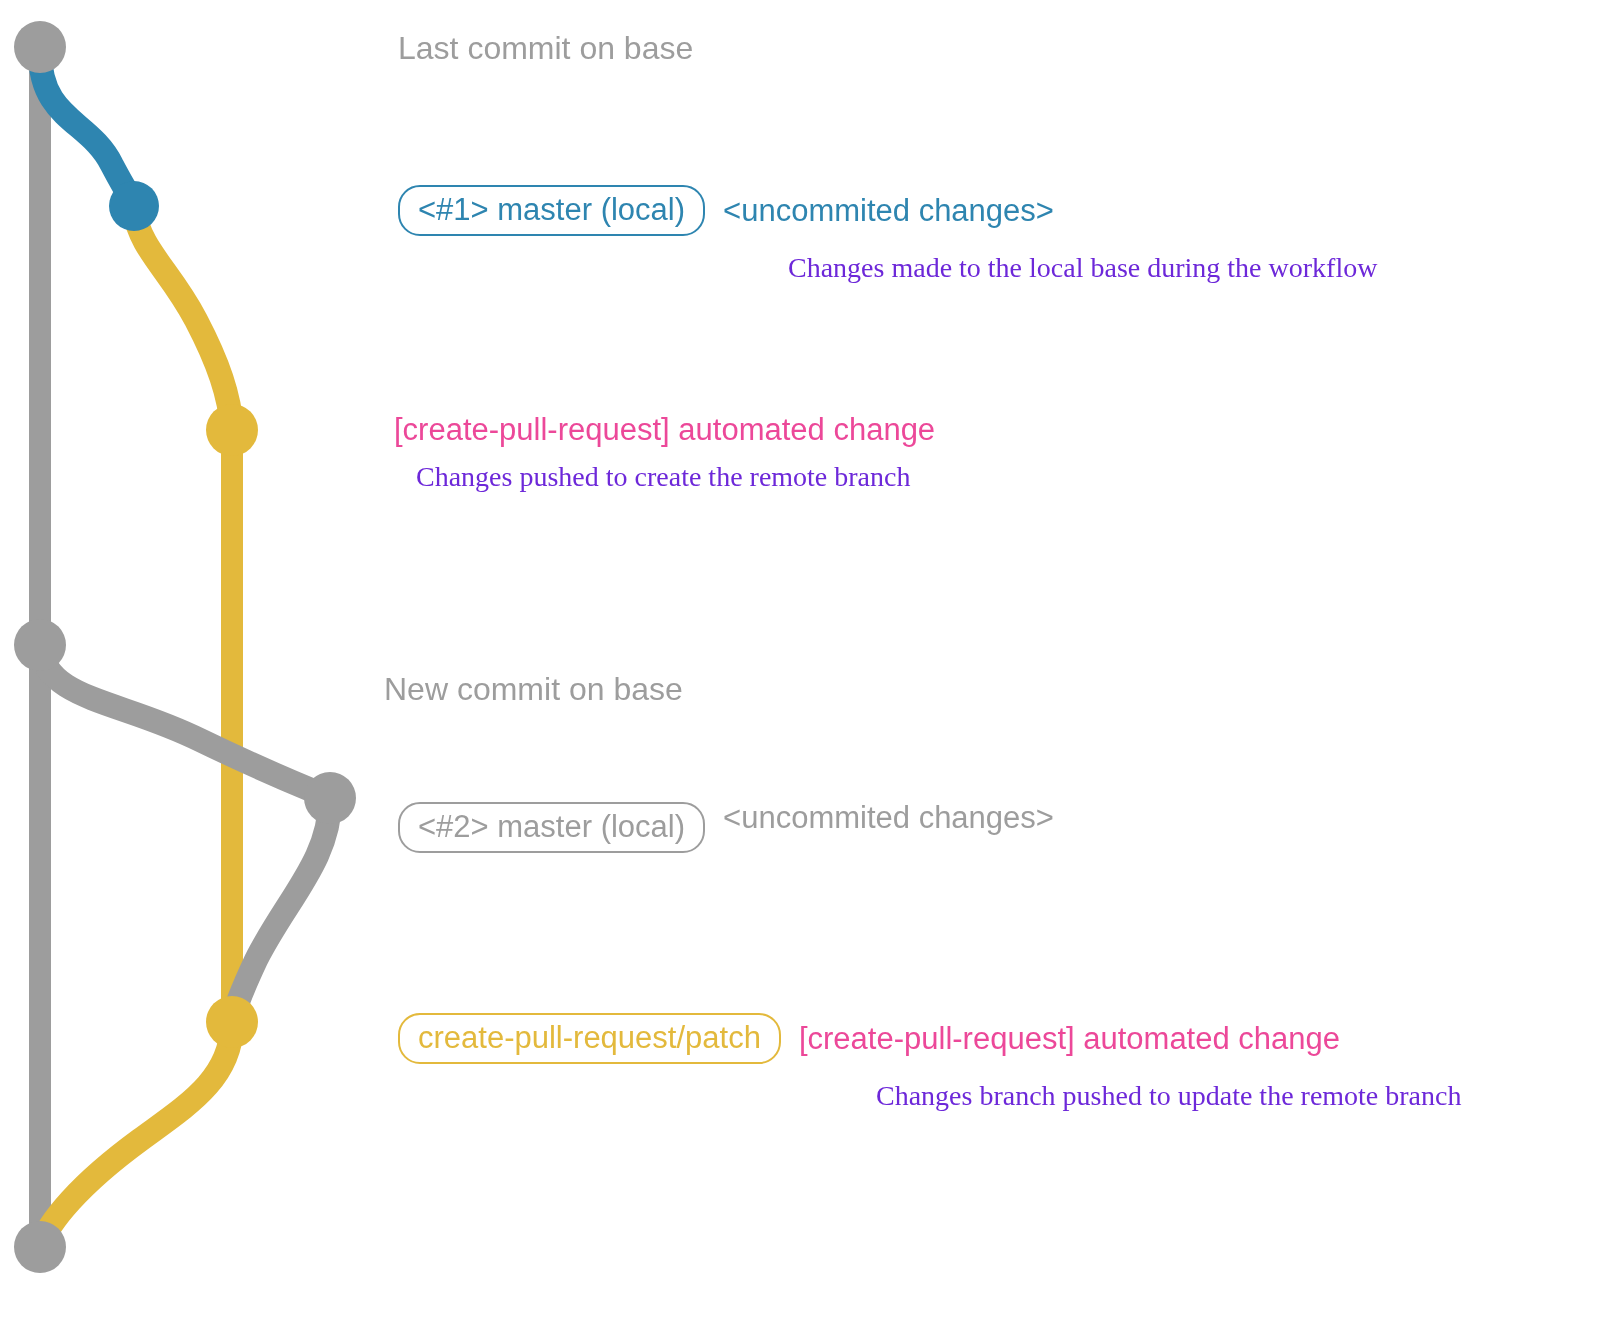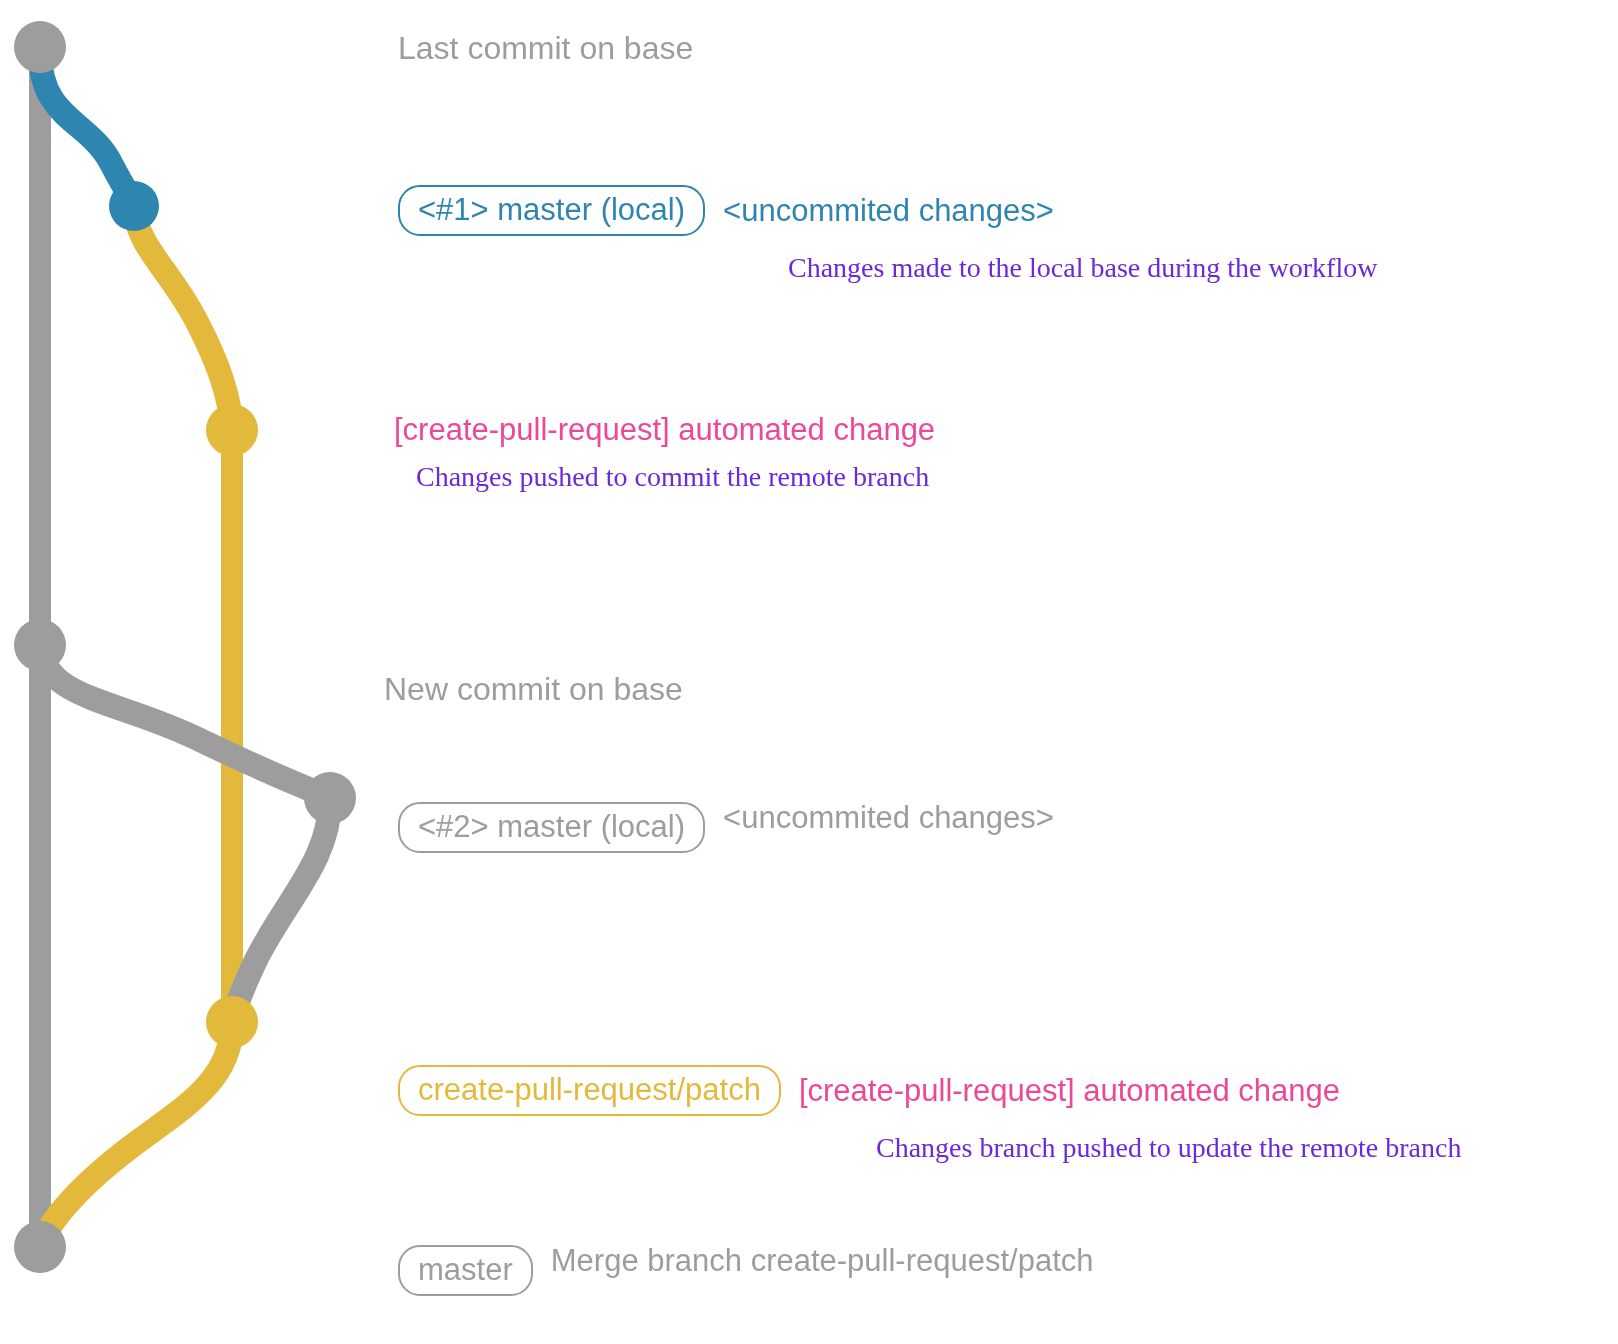--- a/index.html
+++ b/index.html
@@ -127,44 +127,38 @@
       <span class="badge blue">&lt;#1&gt; master (local)</span>
       <span class="label blue spaced">&lt;uncommited changes&gt;</span>
     </div>
     <div class="caption" style="margin-left:390px;">Changes made to the local base during the workflow</div>
   </div>
 
   <div class="row" style="left:394px; top:414px;">
     <div class="row-main">
       <span class="label yellow">[create-pull-request] automated change</span>
     </div>
-    <div class="caption" style="margin-left:22px;">Changes pushed to commit the remote branch</div>
+    <div class="caption" style="margin-left:22px;">Changes pushed to create the remote branch</div>
   </div>
 
   <div class="row" style="left:384px; top:632px;margin-top:41px;">
     <div class="row-main">
       <span class="headline">New commit on base</span>
     </div>
   </div>
 
   <div class="row" style="left:398px; top:782px;">
     <div class="row-main">
       <span class="badge gray">&lt;#2&gt; master (local)</span>
       <span class="label gray spaced">&lt;uncommited changes&gt;</span>
     </div>
   </div>
 
-  <div class="row" style="left:398px; top:1065px;">
+  <div class="row" style="left:398px; top:1013px;">
     <div class="row-main">
       <span class="badge yellow">create-pull-request/patch</span>
       <span class="label yellow spaced">[create-pull-request] automated change</span>
     </div>
     <div class="caption" style="margin-left:478px;">Changes branch pushed to update the remote branch</div>
   </div>
 
-  <div class="row" style="left:398px; top:1225px;">
-    <div class="row-main">
-      <span class="badge gray">master</span>
-      <span class="label gray spaced">Merge branch create-pull-request/patch</span>
-    </div>
-  </div>
 
 </div>
 
 </body></html>

